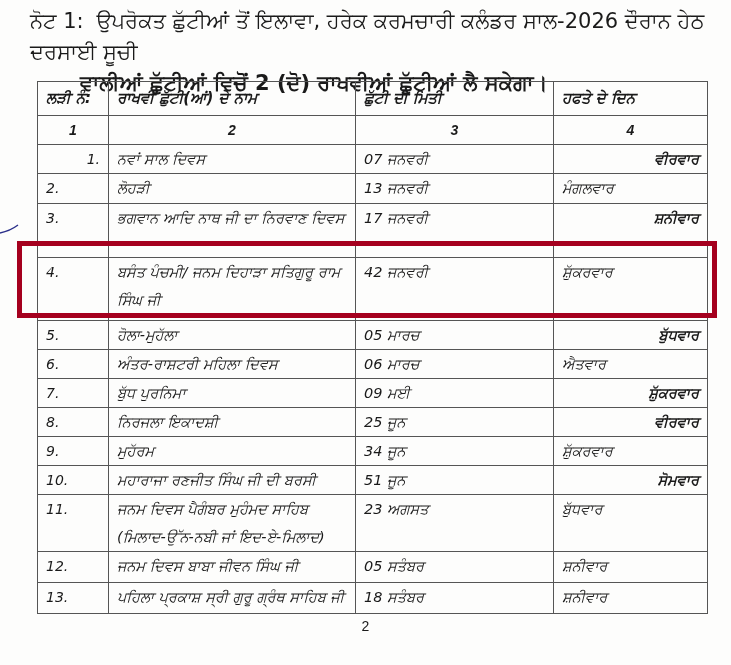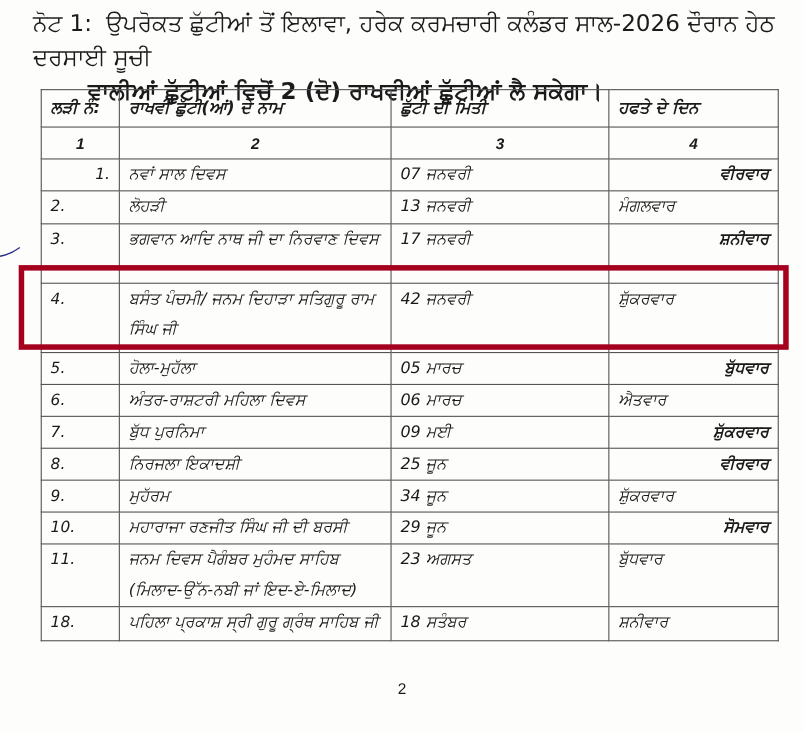--- a/index.html
+++ b/index.html
@@ -128,31 +128,37 @@
   </tr>
   <tr class="rs">
     <td class="sno">9.</td>
     <td>ਮੁਹੱਰਮ</td>
     <td>34 ਜੂਨ</td>
     <td class="day">ਸ਼ੁੱਕਰਵਾਰ</td>
   </tr>
   <tr class="rs">
     <td class="sno">10.</td>
     <td>ਮਹਾਰਾਜਾ ਰਣਜੀਤ ਸਿੰਘ ਜੀ ਦੀ ਬਰਸੀ</td>
-    <td>29 ਜੂਨ</td>
+    <td>51 ਜੂਨ</td>
     <td class="day bold">ਸੋਮਵਾਰ</td>
   </tr>
   <tr class="r11">
     <td class="sno">11.</td>
     <td class="two-line">ਜਨਮ ਦਿਵਸ ਪੈਗੰਬਰ ਮੁਹੰਮਦ ਸਾਹਿਬ (ਮਿਲਾਦ-ਉੱਨ-ਨਬੀ ਜਾਂ ਇਦ-ਏ-ਮਿਲਾਦ)</td>
     <td>23 ਅਗਸਤ</td>
     <td class="day">ਬੁੱਧਵਾਰ</td>
   </tr>
+  <tr class="r12">
+    <td class="sno">12.</td>
+    <td>ਜਨਮ ਦਿਵਸ ਬਾਬਾ ਜੀਵਨ ਸਿੰਘ ਜੀ</td>
+    <td>05 ਸਤੰਬਰ</td>
+    <td class="day">ਸ਼ਨੀਵਾਰ</td>
+  </tr>
   <tr class="r13">
-    <td class="sno">18.</td>
+    <td class="sno">13.</td>
     <td>ਪਹਿਲਾ ਪ੍ਰਕਾਸ਼ ਸ੍ਰੀ ਗੁਰੂ ਗ੍ਰੰਥ ਸਾਹਿਬ ਜੀ</td>
     <td>18 ਸਤੰਬਰ</td>
     <td class="day">ਸ਼ਨੀਵਾਰ</td>
   </tr>
 </tbody>
   </table>
 
 <div class="highlight-box"></div>
 
 <div class="page-number">2</div>

